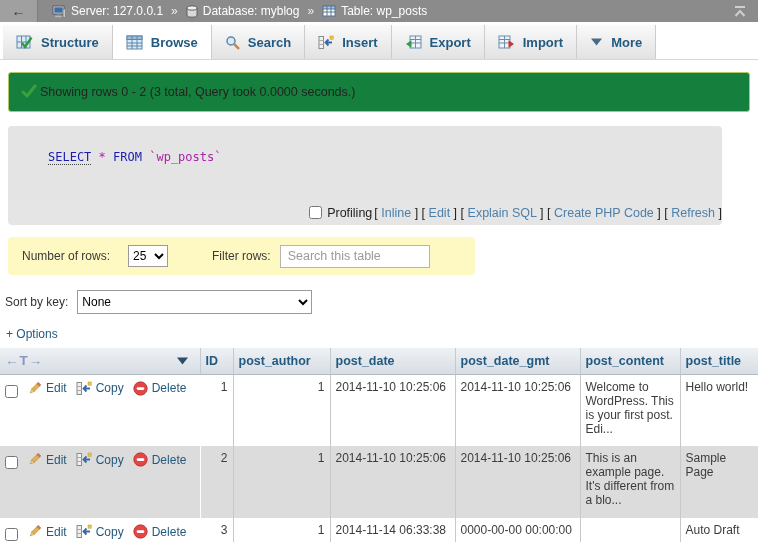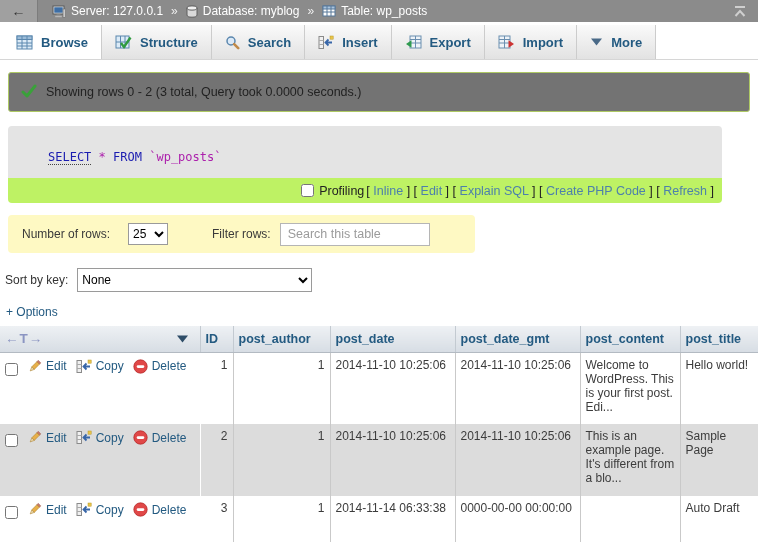--- a/index.html
+++ b/index.html
@@ -18,32 +18,32 @@
   .collapsebtn { margin-left:auto; padding-right:10px; cursor:pointer; display:flex; align-items:center; }
   
   .tabbar { display:flex; align-items:flex-end; margin-top:3px; height:35px;
     border-bottom:1px solid #d6d6d6; padding-left:3px; }
   .tab { display:flex; align-items:center; gap:8px; padding:0 13px; height:34px;
     background:linear-gradient(#fafafa,#e2e2e2); border-right:1px solid #ccc;
     font-weight:bold; font-size:13px; color:#235a81; cursor:pointer; }
   .tab.active { background:#fff; }
   .ticon { display:flex; }
   
-  .msg { margin:12px 8px 0; width:742px; height:40px; background:#737373;
+  .msg { margin:12px 8px 0; width:742px; height:40px; background:#15803d;
     border:1px solid #aec964; border-radius:3px; display:flex; align-items:center;
-    gap:9px; padding-left:12px; color:#222; font-size:12.5px;text-align:center; }
+    gap:3px; padding-left:12px; color:#222; font-size:12.5px;text-align:center; }
   
   .querybox { margin:14px 0 0 8px; width:714px; }
-  .sqlarea { background:#e4e4e4; height:52px; border-radius:4px 4px 0 0;
+  .sqlarea { background:#e4e4e4; height:74px; border-radius:4px 4px 0 0;
     padding:24px 0 0 40px; font-family:"DejaVu Sans Mono", monospace; font-size:12px; }
   .kw { color:#1a1cb0; }
   .sel { border-bottom:1px dotted #444; }
   .lit { color:#ac20ac; }
-  .profbar { background:#bef264; height:25px; border-radius:0 0 4px 4px;
-    display:flex; align-items:center; justify-content:flex-end; padding-right:8px;
+  .profbar { background:#e5e5e5; height:25px; border-radius:0 0 4px 4px;
+    display:flex; align-items:center; justify-content:flex-end; 
     font-size:12.5px; color:#222; }
   .profbar input { margin-right:5px; }
   .plink { color:#4d80ab; text-decoration:none; cursor:pointer; }
   .br { color:#222; }
   #profiling-links { margin-left:2px; }
   
   .rowsbar { margin:12px 0 0 8px; width:467px; height:38px; background:#fef9c3;
     border-radius:4px; display:flex; align-items:center; padding-left:14px; color:#3a3a3a; }
   select { font-family:"Liberation Sans", sans-serif; font-size:12px; height:22px;
     border:1px solid #9a9a9a; background:#fff; }
@@ -129,44 +129,44 @@
   <div class="collapsebtn">
     <svg width="16" height="13" viewBox="0 0 16 13">
         <line x1="3" y1="2" x2="13" y2="2" stroke="#cfcfcf" stroke-width="2"></line>
         <path d="M3.5 11 L8 6 L12.5 11" stroke="#cfcfcf" stroke-width="2" fill="none"></path>
       </svg>
   </div>
 </div>
 
 
 <div class="tabbar" id="tabbar">
+    <div class="tab">
+      <span class="ticon">
+        <svg width="17" height="15" viewBox="0 0 17 15">
+          <rect x="1" y="1" width="13" height="12" fill="#dcebf7" stroke="#5b87ae"></rect>
+          <line x1="5.5" y1="1" x2="5.5" y2="13" stroke="#5b87ae"></line>
+          <line x1="10" y1="1" x2="10" y2="13" stroke="#5b87ae"></line>
+          <line x1="1" y1="7" x2="14" y2="7" stroke="#5b87ae"></line>
+          <path d="M6 8 l3 4 L15.5 2.5" stroke="#2f9b3f" stroke-width="2.4" fill="none"></path>
+        </svg>
+      </span>
+      <span>Structure</span>
+    </div>
     <div class="tab active">
       <span class="ticon">
         <svg width="17" height="15" viewBox="0 0 17 15">
           <rect x="1" y="1" width="15" height="13" fill="#dcebf7" stroke="#5b87ae"></rect>
           <rect x="1" y="1" width="15" height="3.5" fill="#9cbcd8" stroke="#5b87ae"></rect>
           <line x1="6" y1="1" x2="6" y2="14" stroke="#5b87ae"></line>
           <line x1="11" y1="1" x2="11" y2="14" stroke="#5b87ae"></line>
           <line x1="1" y1="8" x2="16" y2="8" stroke="#5b87ae"></line>
           <line x1="1" y1="11" x2="16" y2="11" stroke="#5b87ae"></line>
         </svg>
       </span>
       <span>Browse</span>
-    </div>
-    <div class="tab">
-      <span class="ticon">
-        <svg width="17" height="15" viewBox="0 0 17 15">
-          <rect x="1" y="1" width="13" height="12" fill="#dcebf7" stroke="#5b87ae"></rect>
-          <line x1="5.5" y1="1" x2="5.5" y2="13" stroke="#5b87ae"></line>
-          <line x1="10" y1="1" x2="10" y2="13" stroke="#5b87ae"></line>
-          <line x1="1" y1="7" x2="14" y2="7" stroke="#5b87ae"></line>
-          <path d="M6 8 l3 4 L15.5 2.5" stroke="#2f9b3f" stroke-width="2.4" fill="none"></path>
-        </svg>
-      </span>
-      <span>Structure</span>
     </div>
     <div class="tab">
       <span class="ticon">
         <svg width="15" height="15" viewBox="0 0 15 15">
           <circle cx="6" cy="6" r="4" fill="#dceaf8" stroke="#5b87ae" stroke-width="1.5"></circle>
           <line x1="9.2" y1="9.2" x2="13.2" y2="13.2" stroke="#c08a4a" stroke-width="2.6" stroke-linecap="round"></line>
         </svg>
       </span>
       <span>Search</span>
     </div>

